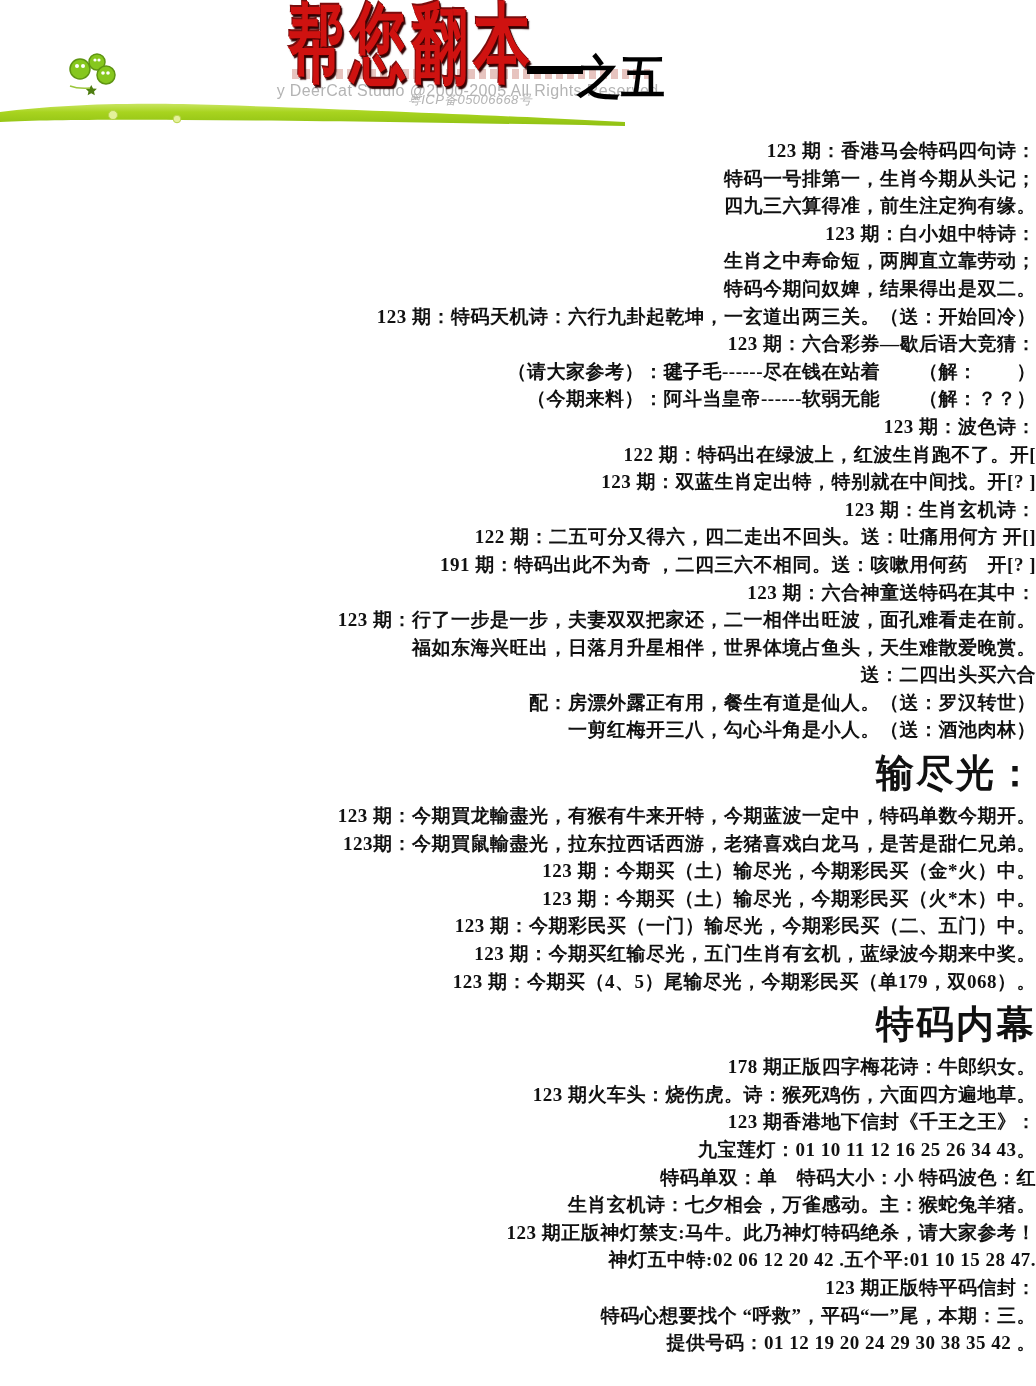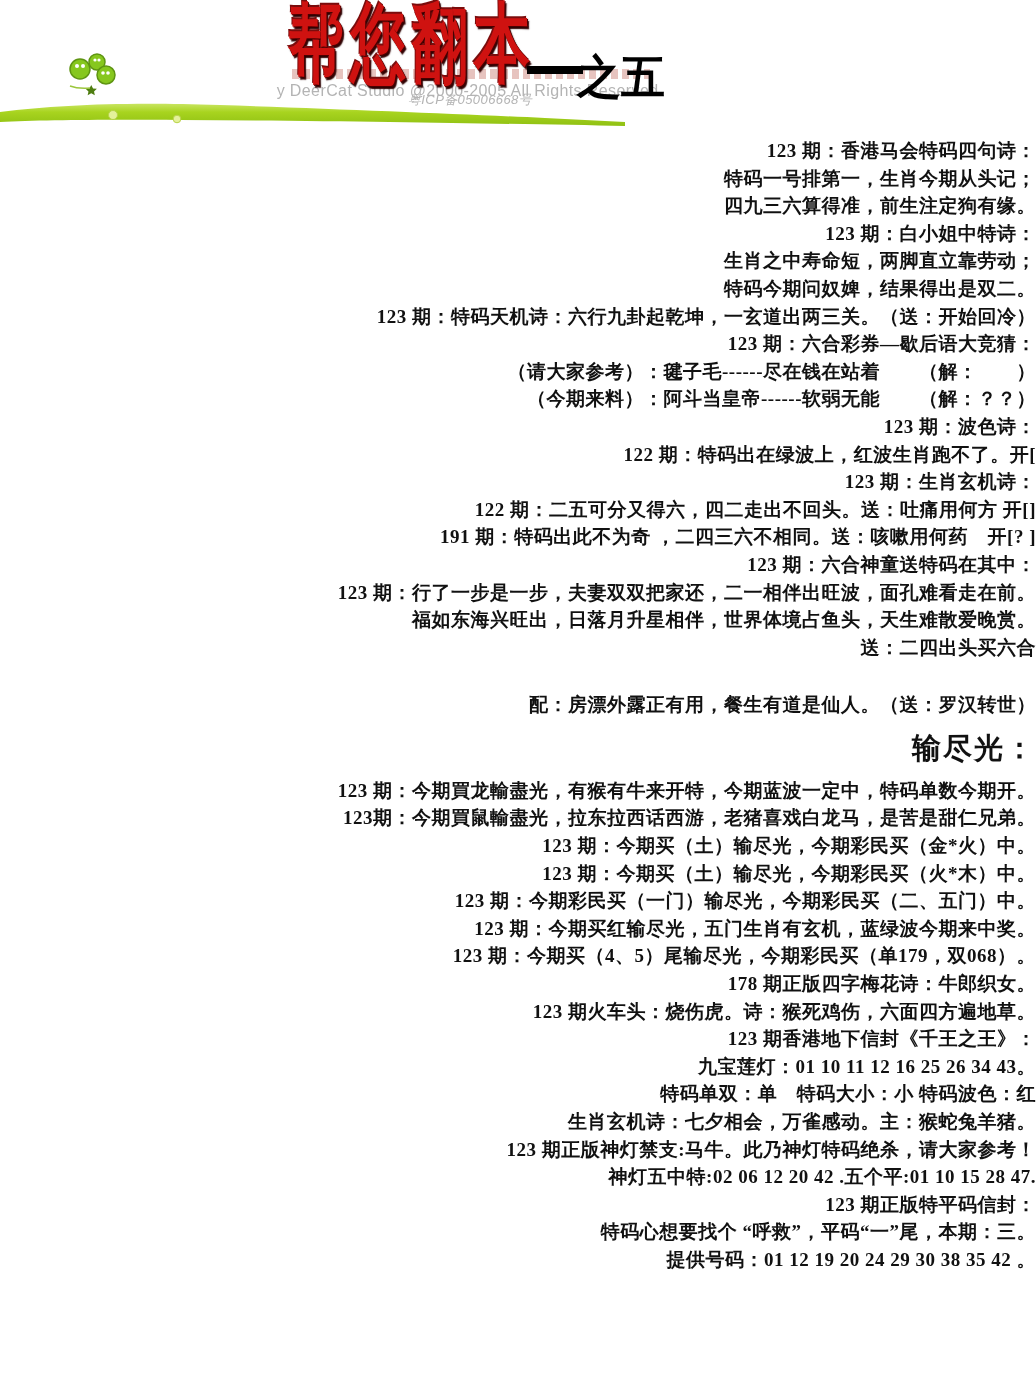--- a/index.html
+++ b/index.html
@@ -49,26 +49,26 @@
     position:absolute;top:137px;left:0;width:1036px;text-align:right;
   }
   .line{
     height:27.6px;line-height:27.6px;
     font-size:19px;font-weight:700;
     letter-spacing:.5px;white-space:nowrap;
   }
   .line.heading{
     height:38px;line-height:38px;
     margin-top:10px;margin-bottom:10px;
-    font-size:29px;letter-spacing:2px;
+    font-size:38px;letter-spacing:2px;
   }
   .ind0{padding-left:33px;}
   .ind1{padding-left:88px;}
   .ind2{padding-left:76px;}
-  .ind3{padding-left:100px;margin-top:30px;}
+  .ind3{padding-left:100px;}
   .ind4{padding-left:150px;}
   .ind5{padding-left:177px;}
   .ind6{padding-left:197px;}
   .ind7{padding-left:253px;}
 </style>
 </head>
 <body>
 
 <div class="page">
 
@@ -132,54 +132,57 @@
       <div class="line ind0">123 期：六合彩券—歇后语大竞猜：</div>
 
       <div class="line ind6">（请大家参考）：毽子毛------尽在钱在站着　　（解：　　）</div>
 
       <div class="line ind6">（今期来料）：阿斗当皇帝------软弱无能　　（解：？？）</div>
 
       <div class="line ind0">123 期：波色诗：</div>
 
       <div class="line ind5">122 期：特码出在绿波上，红波生肖跑不了。开[</div>
 
+      <div class="line ind5">123 期：双蓝生肖定出特，特别就在中间找。开[? ]</div>
 
       <div class="line ind0">123 期：生肖玄机诗：</div>
 
       <div class="line ind5">122 期：二五可分又得六，四二走出不回头。送：吐痛用何方 开[]</div>
 
       <div class="line ind5">191 期：特码出此不为奇 ，二四三六不相同。送：咳嗽用何药　开[? ]</div>
 
       <div class="line ind0">123 期：六合神童送特码在其中：</div>
 
       <div class="line ind0">123 期：行了一步是一步，夫妻双双把家还，二一相伴出旺波，面孔难看走在前。</div>
 
       <div class="line ind2">福如东海兴旺出，日落月升星相伴，世界体境占鱼头，天生难散爱晚赏。</div>
 
       <div class="line ind7">送：二四出头买六合</div>
 
       <div class="line ind3">配：房漂外露正有用，餐生有道是仙人。（送：罗汉转世）</div>
 
+      <div class="line ind4">一剪红梅开三八，勾心斗角是小人。（送：酒池肉林）</div>
 
       <div class="line ind0 heading">输尽光：</div>
 
       <div class="line ind0">123 期：今期買龙輸盡光，有猴有牛来开特，今期蓝波一定中，特码单数今期开。</div>
 
       <div class="line ind0">123期：今期買鼠輸盡光，拉东拉西话西游，老猪喜戏白龙马，是苦是甜仁兄弟。</div>
 
       <div class="line ind0">123 期：今期买（土）输尽光，今期彩民买（金*火）中。</div>
 
       <div class="line ind0">123 期：今期买（土）输尽光，今期彩民买（火*木）中。</div>
 
       <div class="line ind0">123 期：今期彩民买（一门）输尽光，今期彩民买（二、五门）中。</div>
 
       <div class="line ind0">123 期：今期买红输尽光，五门生肖有玄机，蓝绿波今期来中奖。</div>
 
       <div class="line ind0">123 期：今期买（4、5）尾输尽光，今期彩民买（单179，双068）。</div>
 
+      <div class="line ind0 heading">特码内幕</div>
 
       <div class="line ind0">178 期正版四字梅花诗：牛郎织女。</div>
 
       <div class="line ind0">123 期火车头：烧伤虎。诗：猴死鸡伤，六面四方遍地草。</div>
 
       <div class="line ind0">123 期香港地下信封《千王之王》：</div>
 
       <div class="line ind1">九宝莲灯：01 10 11 12 16 25 26 34 43。</div>
 
       <div class="line ind1">特码单双：单　特码大小：小 特码波色：红</div>

